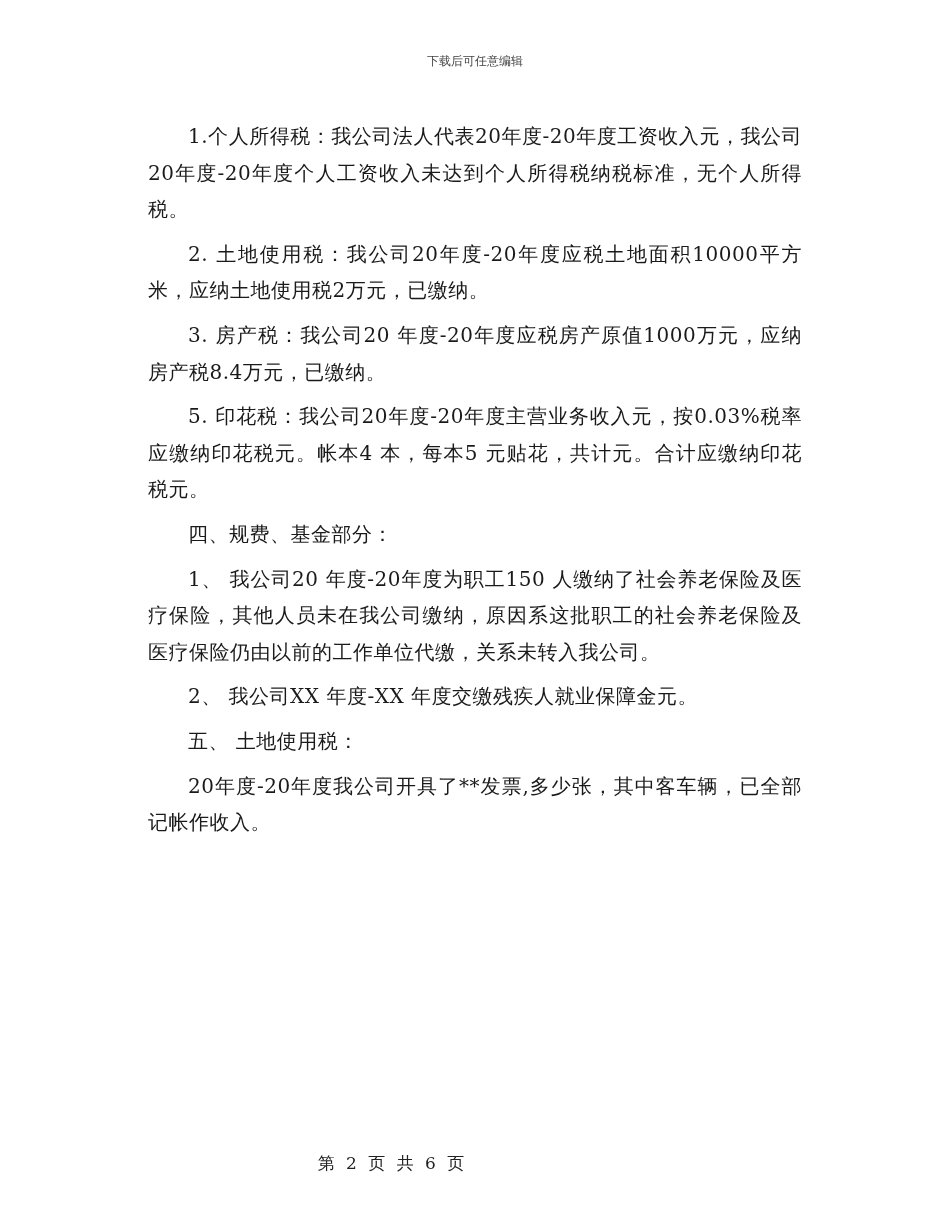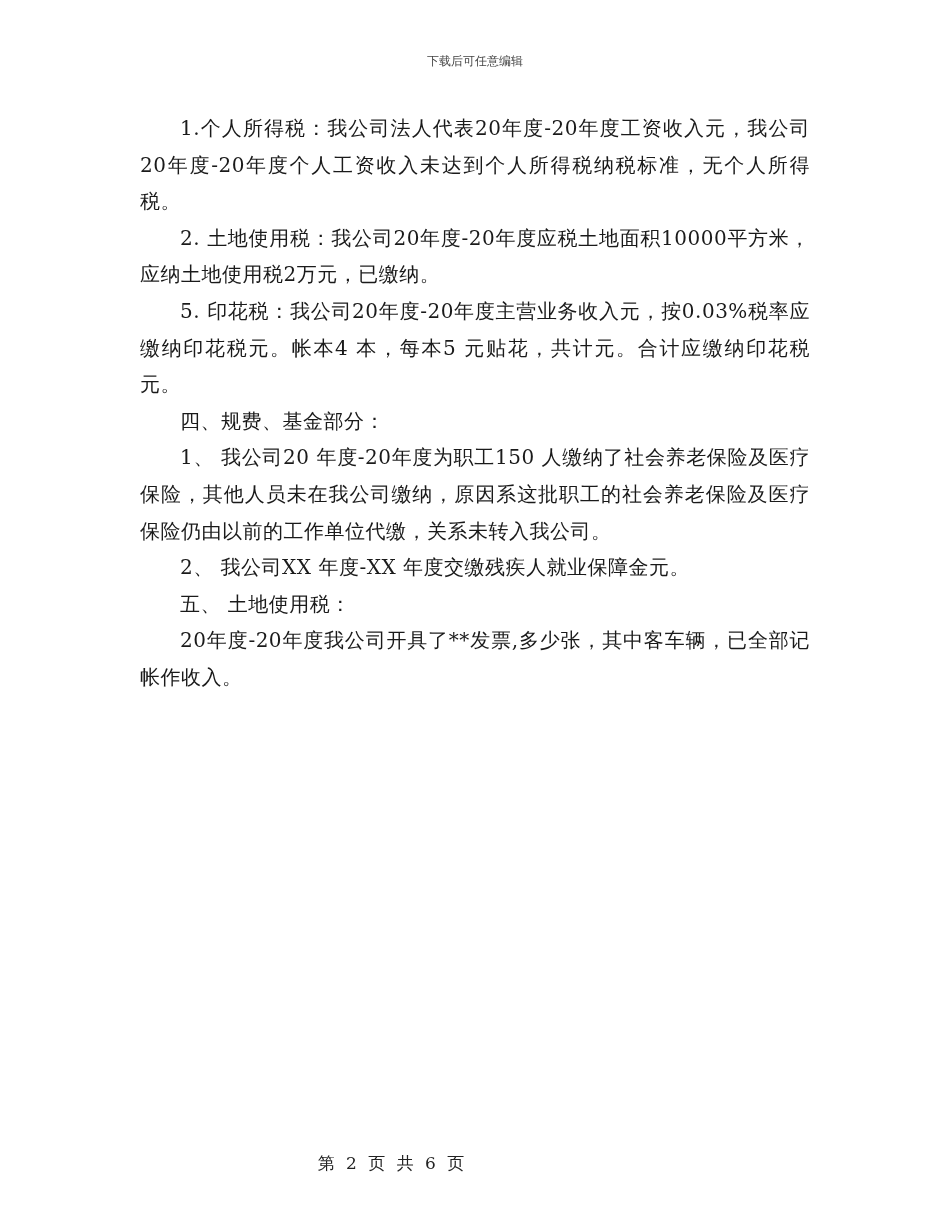--- a/index.html
+++ b/index.html
@@ -27,21 +27,21 @@
     }
     .content {
       position: absolute;
       top: 110px;
       left: 140px;
       width: 670px;
     }
     .para {
       font-size: 20px;
       line-height: 36.6px;
-      margin: 0;
+      margin: 8px;
       text-indent: 2em;
       text-align: justify;
       letter-spacing: 0.5px;
     }
     .footer {
       position: absolute;
       top: 1152px;
       left: 0;
       width: 782px;
       text-align: center;
@@ -51,20 +51,21 @@
     }
   </style>
 </head>
 <body>
 
 <div class="header-note">下载后可任意编辑</div>
 
 <div class="content">
   <p class="para">1.个人所得税：我公司法人代表20年度-20年度工资收入元，我公司20年度-20年度个人工资收入未达到个人所得税纳税标准，无个人所得税。</p>
   <p class="para">2. 土地使用税：我公司20年度-20年度应税土地面积10000平方米，应纳土地使用税2万元，已缴纳。</p>
+  <p class="para">3. 房产税：我公司20 年度-20年度应税房产原值1000万元，应纳房产税8.4万元，已缴纳。</p>
   <p class="para">5. 印花税：我公司20年度-20年度主营业务收入元，按0.03%税率应缴纳印花税元。帐本4 本，每本5 元贴花，共计元。合计应缴纳印花税元。</p>
   <p class="para">四、规费、基金部分：</p>
   <p class="para">1、 我公司20 年度-20年度为职工150 人缴纳了社会养老保险及医疗保险，其他人员未在我公司缴纳，原因系这批职工的社会养老保险及医疗保险仍由以前的工作单位代缴，关系未转入我公司。</p>
   <p class="para">2、 我公司XX 年度-XX 年度交缴残疾人就业保障金元。</p>
   <p class="para">五、 土地使用税：</p>
   <p class="para">20年度-20年度我公司开具了**发票,多少张，其中客车辆，已全部记帐作收入。</p>
 </div>
 
 <div class="footer">第 2 页 共 6 页</div>
 

